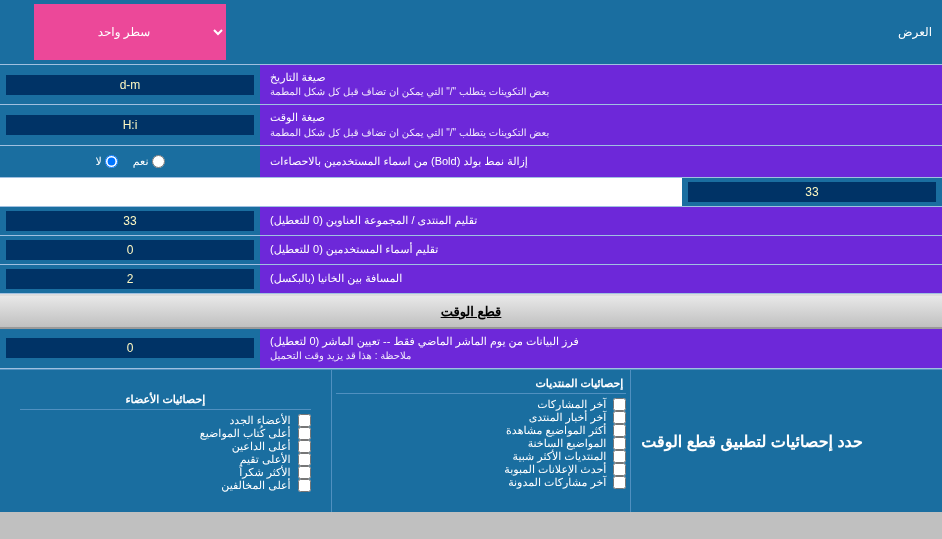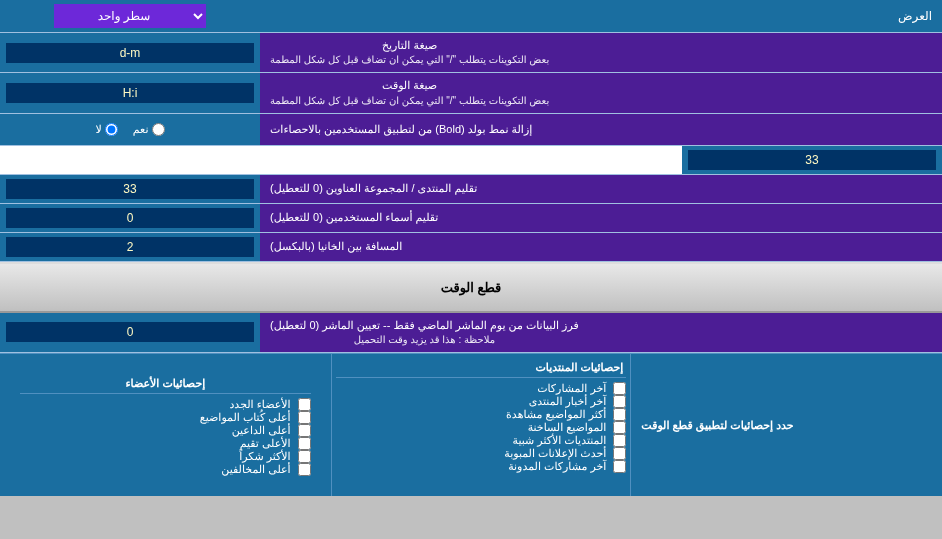--- a/index.html
+++ b/index.html
@@ -13,27 +13,27 @@
       width: 942px;
       background: #fff;
     }
     .row {
       display: flex;
       align-items: stretch;
       border-bottom: 1px solid #a0c0e0;
     }
     .row-label {
       flex: 1;
-      background: #4c1d95;
+      background: #6d28d9;
       color: #fff;
       padding: 5px 10px;
       display: flex;
       align-items: center;
       justify-content: flex-end;
-      text-align: center;
+      text-align: left;
       font-size: 11px;
       line-height: 1.4;
     }
     .row-input {
       width: 260px;
       background: #1a6ea0;
       display: flex;
       align-items: center;
       justify-content: center;
       padding: 4px 6px;
@@ -42,27 +42,27 @@
       background: #003366;
       color: #fef9c3;
       border: none;
       padding: 3px 8px;
       font-size: 12px;
       text-align: center;
       width: 100%;
       direction: ltr;
     }
     .select-field {
-      background: #6d28d9;
+      background: #ec4899;
       color: #fff;
       border: none;
-      padding: 4px 8px;
+      padding: 20px 8px;
       font-size: 12px;
       text-align: center;
-      width: 152px;
+      width: 192px;
       direction: ltr;
     }
     .radio-group {
       display: flex;
       gap: 15px;
       align-items: center;
       color: #fff;
       font-size: 11px;
       padding: 5px;
     }
@@ -71,22 +71,23 @@
       align-items: center;
       gap: 3px;
     }
     .section-header {
       background: linear-gradient(to bottom, #e8e8e8, #c0c0c0);
       border-bottom: 2px solid #999;
       border-top: 2px solid #ddd;
       text-align: center;
       font-weight: bold;
       font-size: 13px;
-      padding: 16px;
+      padding: 8px;
       color: #000;
+      text-decoration: underline;
     }
     .checkbox-item {
       display: flex;
       align-items: center;
       gap: 7px;
       color: #fff;
       font-size: 11px;
       direction: rtl;
     }
     .checkbox-item input[type="checkbox"] {
@@ -148,21 +149,21 @@
         <div style="font-size:10px; opacity:0.9;">بعض التكوينات يتطلب "/" التي يمكن ان تضاف قبل كل شكل المطمة</div>
       </div>
     </div>
     <div class="row-input">
       <input class="input-field" type="text" value="H:i" style="">
     </div>
   </div>
 
   <div class="row">
     <div class="row-label">
-      <div>إزالة نمط بولد (Bold) من لتطبيق المستخدمين بالاحصاءات</div>
+      <div>إزالة نمط بولد (Bold) من اسماء المستخدمين بالاحصاءات</div>
     </div>
     <div class="row-input">
       <div class="radio-group">
         <label>
           <input type="radio" name="bold" value="yes" style=""> نعم
         </label>
         <label>
           <input type="radio" name="bold" value="no" checked="" style=""> لا
         </label>
       </div>
@@ -211,21 +212,21 @@
         <div style="font-size:10px; opacity:0.9;">ملاحظة : هذا قد يزيد وقت التحميل</div>
       </div>
     </div>
     <div class="row-input">
       <input class="input-field" type="text" value="0" style="">
     </div>
   </div>
 
   <div style="background:#1a6ea0; display:flex; border-top:1px solid #5090c0;">
 
-    <div style="flex:1; display:flex; align-items:center; justify-content:flex-end; padding:22px 10px; color:#fff; font-size:11px; font-weight:bold; text-align:right; border-left:1px solid #5090c0;">حدد إحصائيات لتطبيق قطع الوقت</div>
+    <div style="flex:1; display:flex; align-items:center; justify-content:flex-end; padding:22px 10px; color:#fff; font-size:16px; font-weight:bold; text-align:right; border-left:1px solid #5090c0;">حدد إحصائيات لتطبيق قطع الوقت</div>
 
     <div style="flex:1; padding:4px; border-left:1px solid #5090c0;">
       <div style="color:#fff; font-weight:bold; font-size:11px; text-align:right; padding:3px; border-bottom:1px solid #5090c0; margin-bottom:4px;">إحصائيات المنتديات</div>
       <div class="checkbox-item">
         <input type="checkbox" style=""> 
           <span>آخر المشاركات</span>
       </div>
       <div class="checkbox-item">
         <input type="checkbox" style=""> 
           <span>آخر أخبار المنتدى</span>

